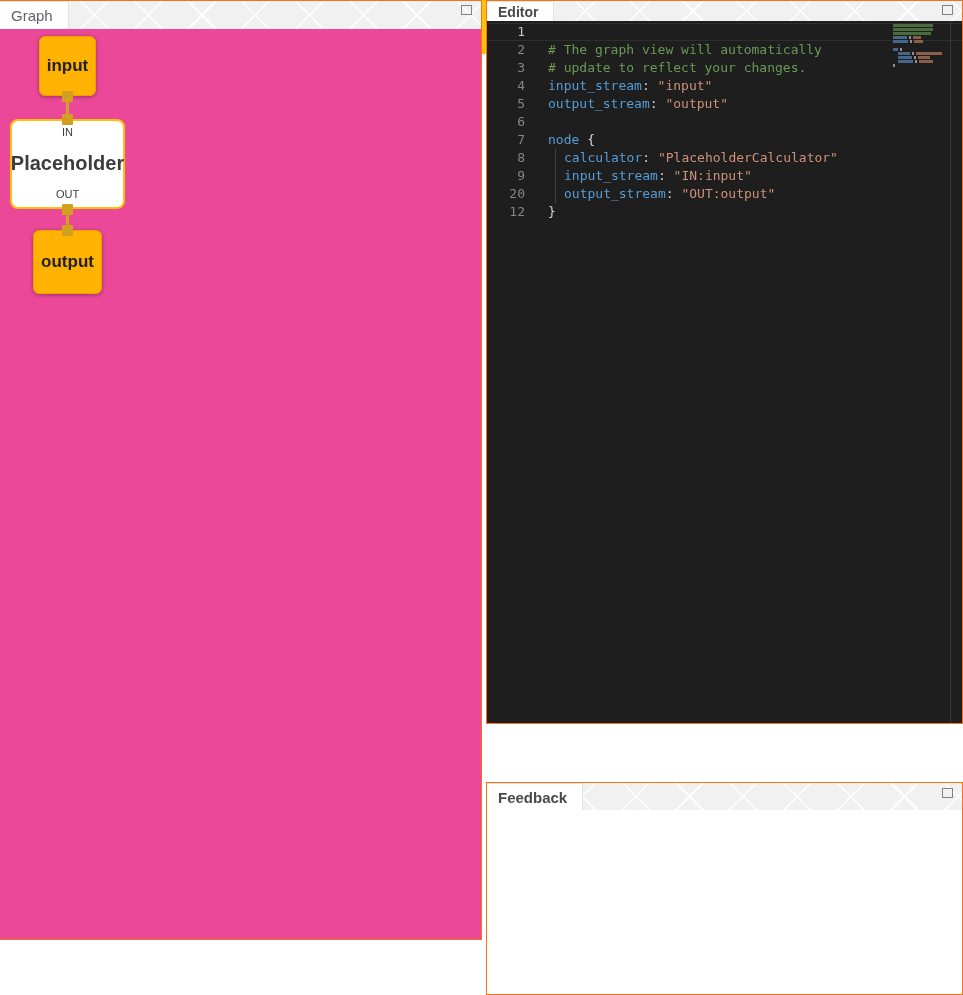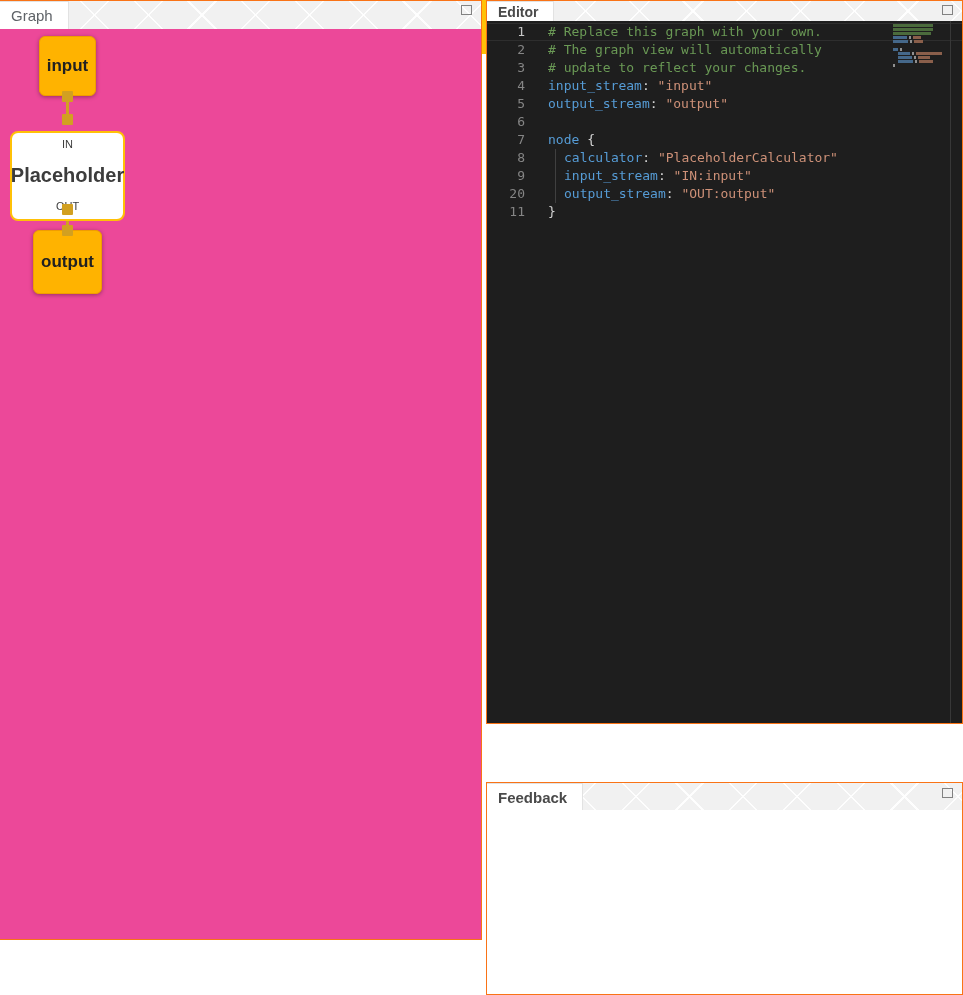--- a/index.html
+++ b/index.html
@@ -58,21 +58,21 @@
   .wire2{top:177px;height:28px;}
   .sq{position:absolute;left:62px;width:11px;height:11px;background:var(--edge);
     border-radius:1px;z-index:3;}
   .sq1{top:62px;} .sq2{top:85px;} .sq3{top:175px;} .sq4{top:196px;}
   .gnode{position:absolute;border-radius:6px;background:var(--node-fill);
     border:1px solid var(--node-border);box-shadow:0 1px 4px rgba(0,0,0,.35);
     display:flex;align-items:center;justify-content:center;
     font-size:17px;font-weight:bold;color:#212121;z-index:2;cursor:pointer;}
   .gnode.input{left:39px;top:7px;width:57px;height:60px;}
   .gnode.output{left:33px;top:201px;width:69px;height:64px;}
-  .pnode{position:absolute;left:10px;top:102px;width:115px;height:90px;background:#fff;
+  .pnode{position:absolute;left:10px;top:90px;width:115px;height:90px;background:#fff;
     border:2px solid var(--placeholder-border);border-radius:8px;z-index:2;cursor:pointer;
     display:flex;flex-direction:column;align-items:center;justify-content:space-between;
     padding:5px 0 7px;}
   .port{font-size:11px;color:#3c3c3c;}
   .pname{font-size:20px;font-weight:600;color:#3c3c3c;}
 
   
   .editor-body{position:relative;width:100%;height:calc(100% - 20px);
     background:var(--editor-bg);overflow:hidden;padding-top:2px;
     font-family:"DejaVu Sans Mono","Liberation Mono",monospace;font-size:13px;line-height:18px;}
@@ -156,31 +156,31 @@
 
   <section class="panel editor-panel">
     <div class="tabstrip">
       <div class="tab">
         <span>Editor</span>
       </div>
       <span class="popout"></span>
     </div>
     <div class="editor-body">
       <div id="code-lines">
-          <div class="cline active"><span class="ln">1</span><span class="lc"><span class="tok-comment"># Replace this graph with your own.</span></span></div>
+          <div class="cline active"><span class="ln">1</span></div>
           <div class="cline"><span class="ln">2</span><span class="lc"><span class="tok-comment"># The graph view will automatically</span></span></div>
           <div class="cline"><span class="ln">3</span><span class="lc"><span class="tok-comment"># update to reflect your changes.</span></span></div>
           <div class="cline"><span class="ln">4</span><span class="lc"><span class="tok-key">input_stream</span><span class="tok-punct">: </span><span class="tok-string">"input"</span></span></div>
           <div class="cline"><span class="ln">5</span><span class="lc"><span class="tok-key">output_stream</span><span class="tok-punct">: </span><span class="tok-string">"output"</span></span></div>
           <div class="cline"><span class="ln">6</span><span class="lc"></span></div>
           <div class="cline"><span class="ln">7</span><span class="lc"><span class="tok-key">node</span><span class="tok-punct"> {</span></span></div>
           <div class="cline"><span class="ln">8</span><span class="lc"><span class="tok-guide"></span><span class="tok-key">calculator</span><span class="tok-punct">: </span><span class="tok-string">"PlaceholderCalculator"</span></span></div>
           <div class="cline"><span class="ln">9</span><span class="lc"><span class="tok-guide"></span><span class="tok-key">input_stream</span><span class="tok-punct">: </span><span class="tok-string">"IN:input"</span></span></div>
           <div class="cline"><span class="ln">20</span><span class="lc"><span class="tok-guide"></span><span class="tok-key">output_stream</span><span class="tok-punct">: </span><span class="tok-string">"OUT:output"</span></span></div>
-          <div class="cline"><span class="ln">11</span><span class="lc"><span class="tok-punct">}</span></span></div>
+          <div class="cline"><span class="ln">12</span><span class="lc"><span class="tok-punct">}</span></span></div>
         </div>
       <div class="minimap" id="minimap">
           <div class="mm-row">
             <span class="mm-comment" style="width: 40px;"></span>
           </div>
           <div class="mm-row">
             <span class="mm-comment" style="width: 40px;"></span>
           </div>
           <div class="mm-row">
             <span class="mm-comment" style="width: 38px;"></span>

